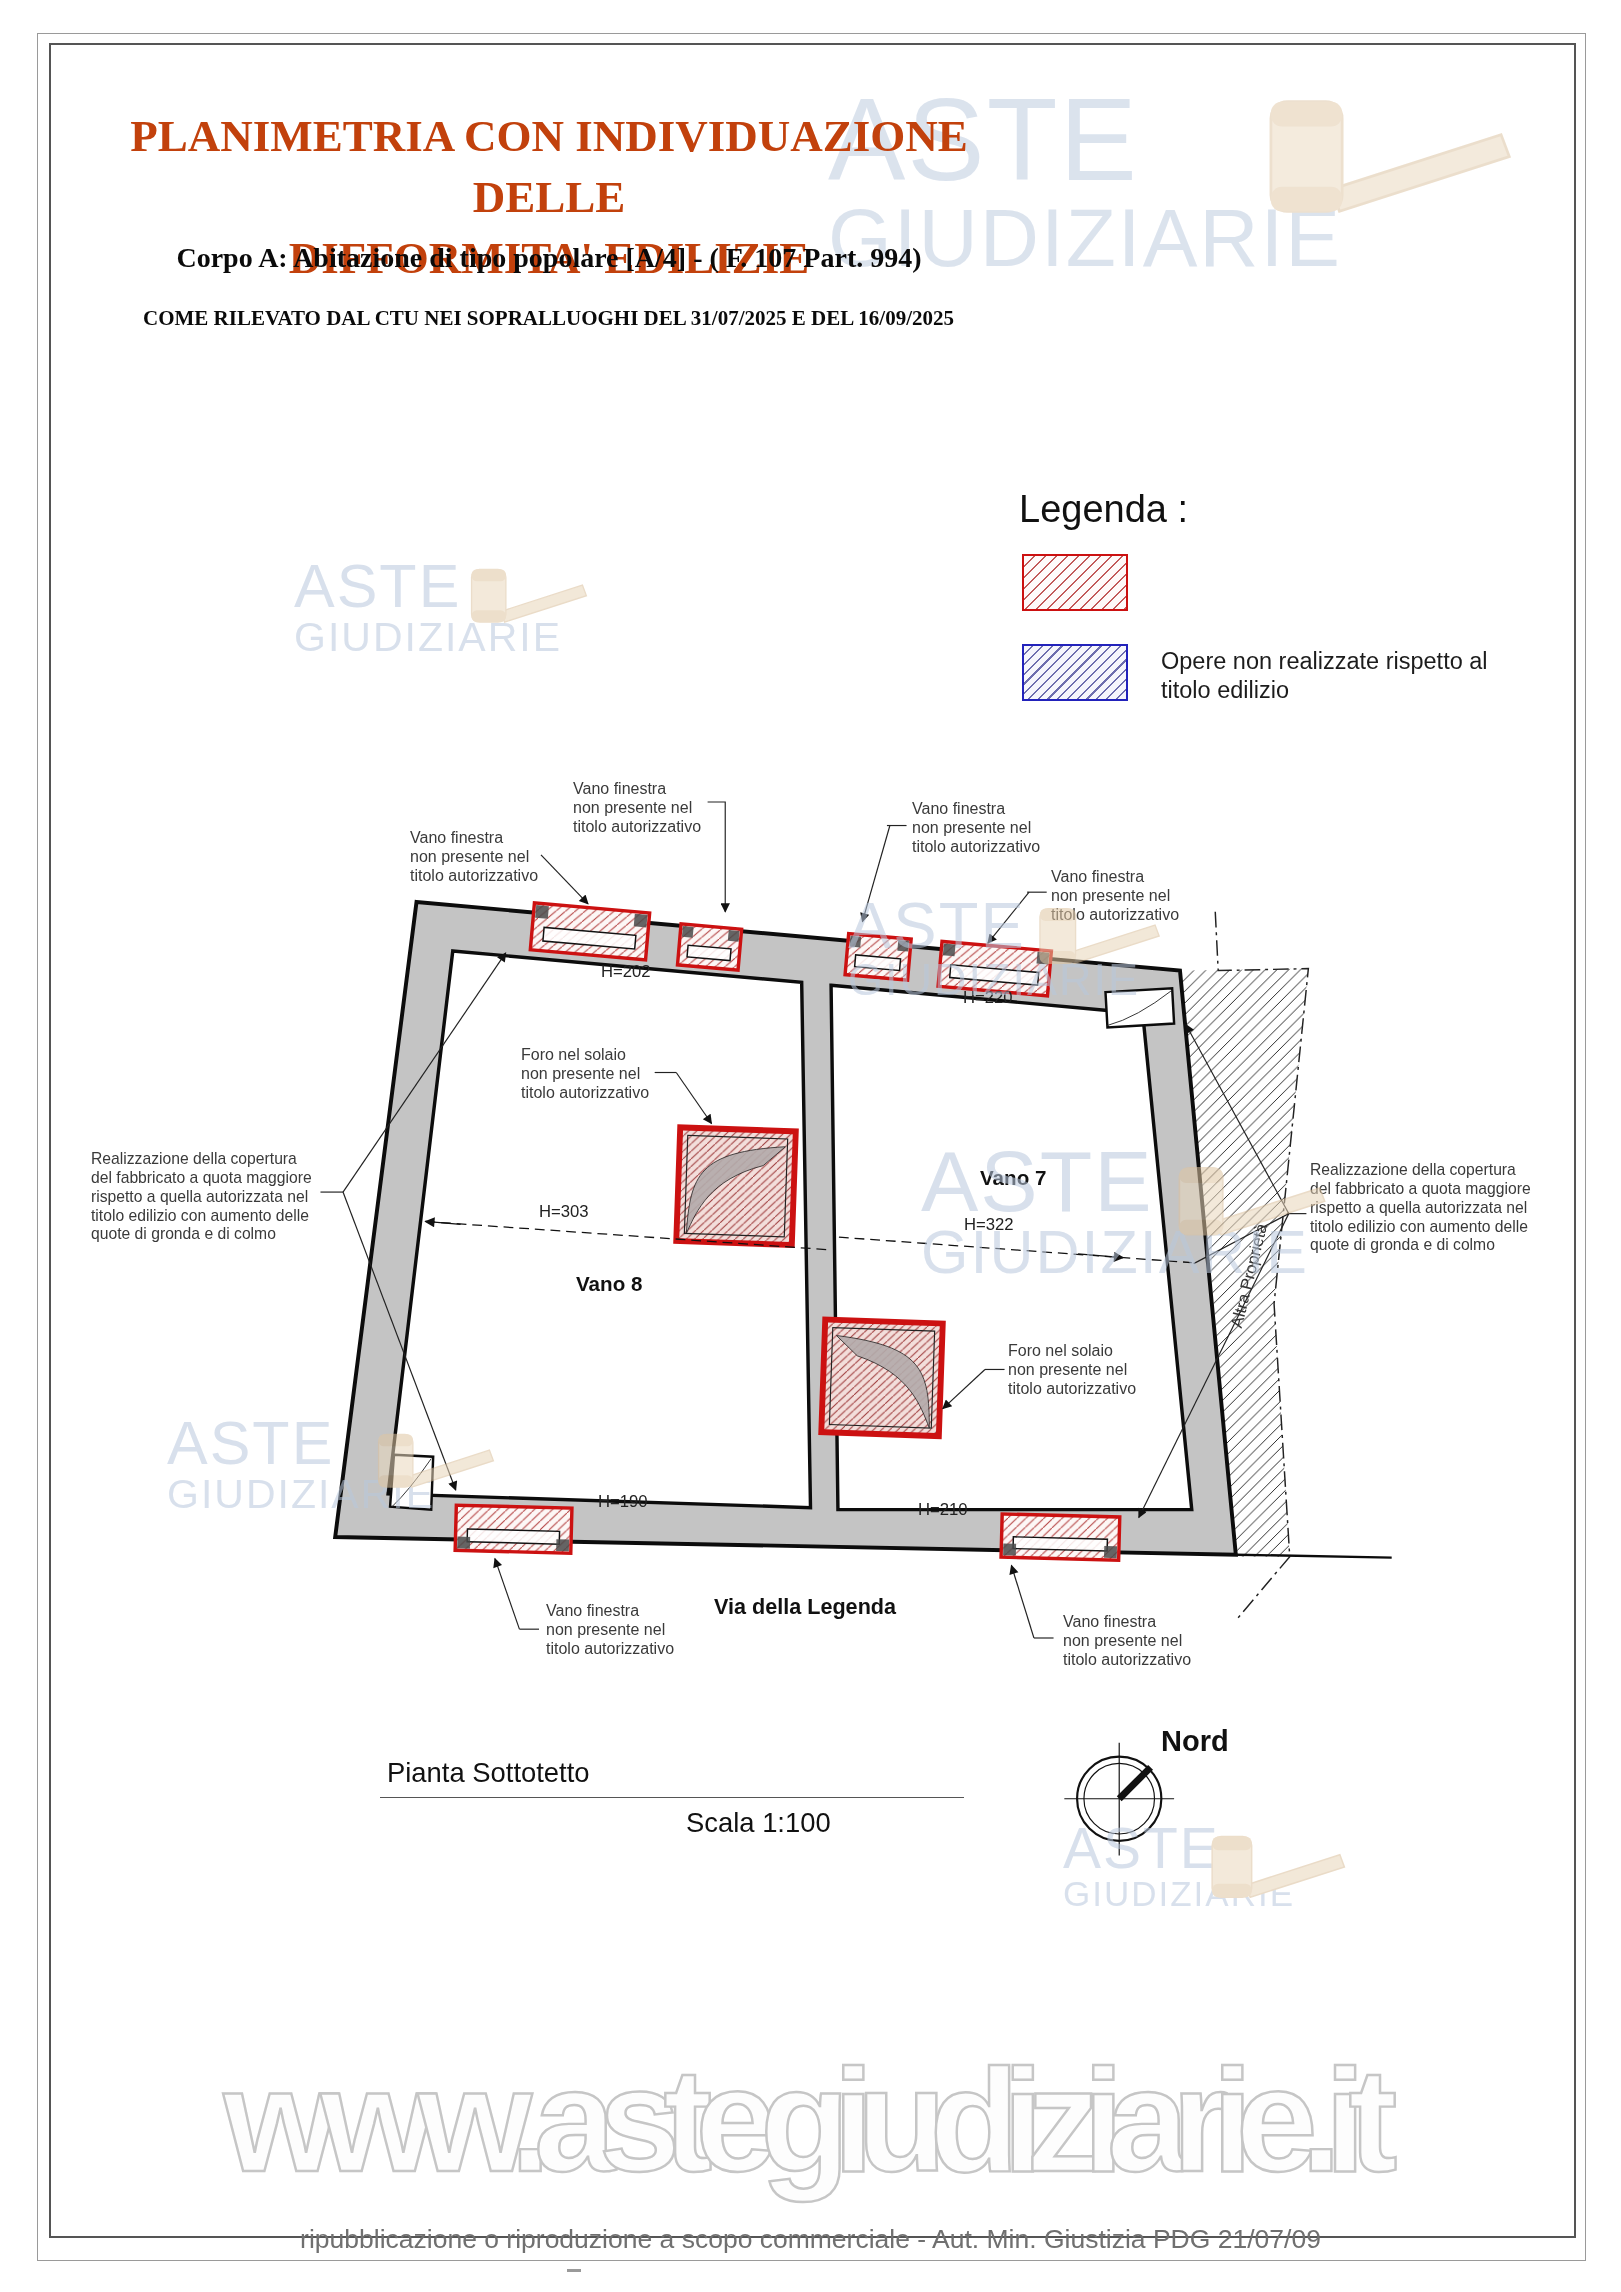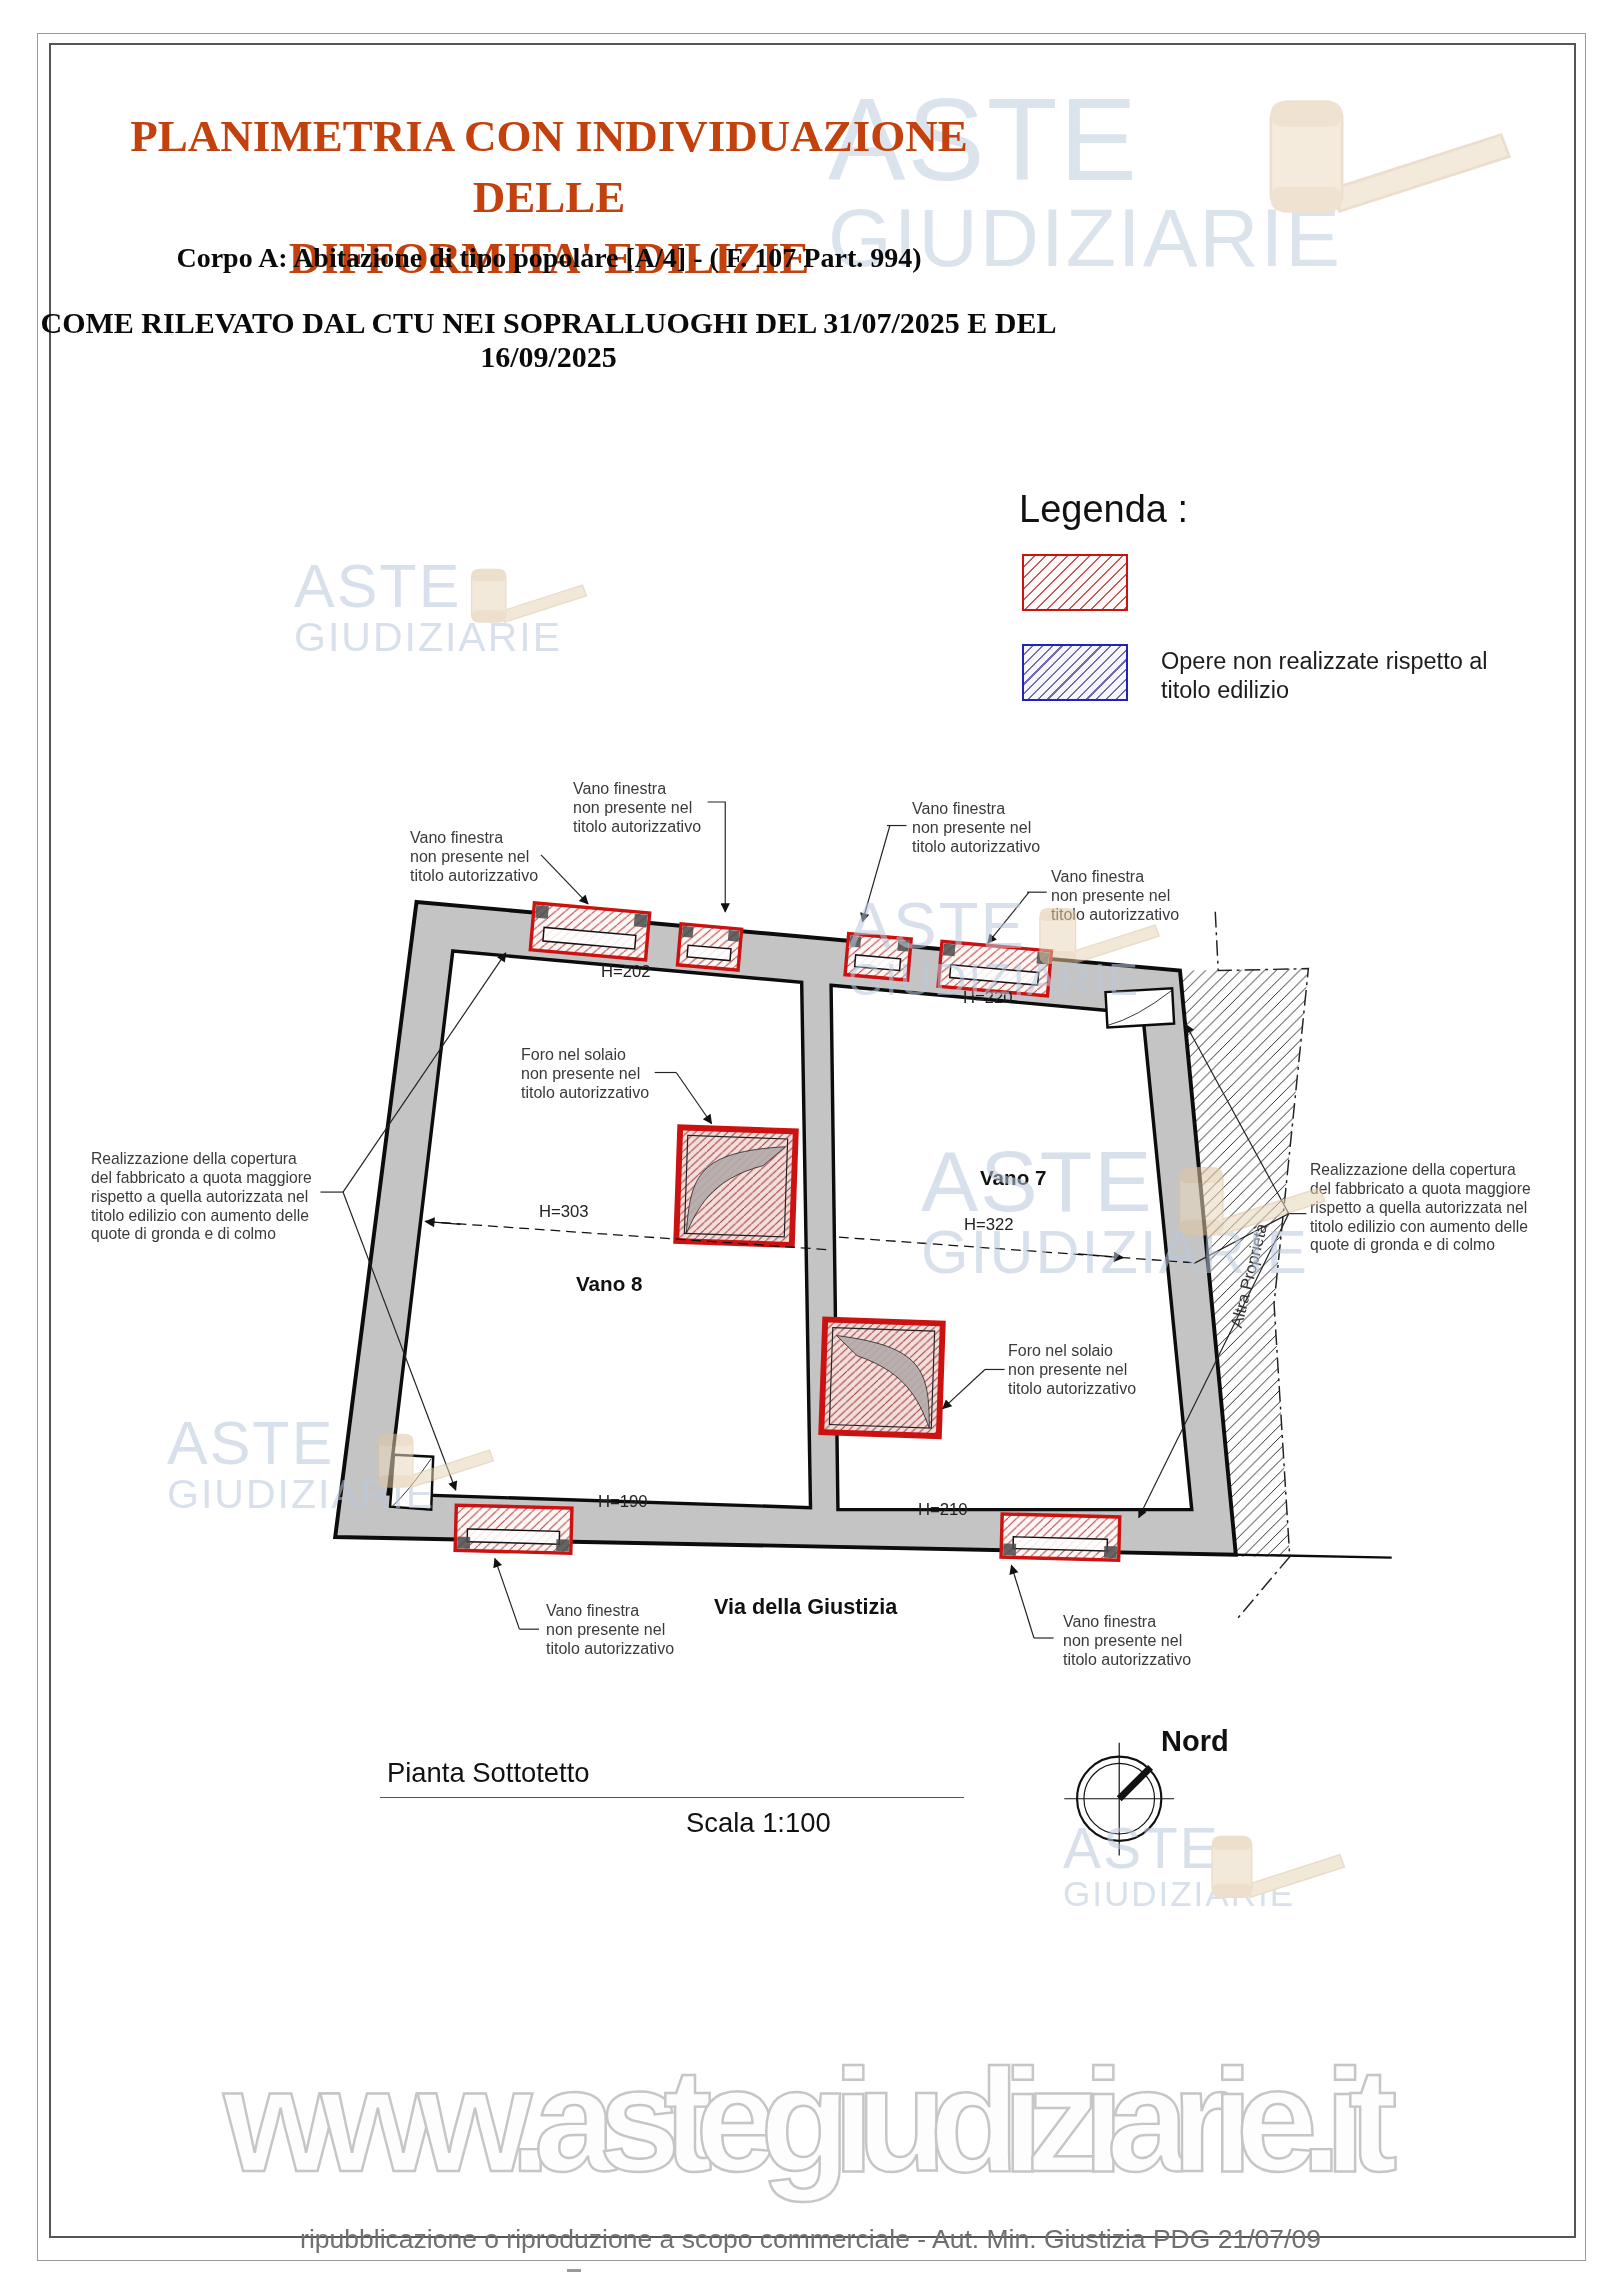--- a/index.html
+++ b/index.html
@@ -9,21 +9,21 @@
         border:1px solid #9a9a9a;pointer-events:none;}
   .frame-inner{position:absolute;left:49px;top:43px;width:1523px;height:2191px;
         border:2px solid #555;pointer-events:none;}
 
   
   .title{position:absolute;left:59px;top:106px;width:980px;text-align:center;
         font-family:"Liberation Serif",serif;font-weight:bold;font-size:45px;line-height:1.36;color:#c2410c;}
   .subtitle{position:absolute;left:59px;top:242px;width:980px;text-align:center;
         font-family:"Liberation Serif",serif;font-weight:bold;font-size:28px;color:#0a0a0a;}
   .surveyline{position:absolute;left:39px;top:306px;width:1019px;text-align:center;
-        font-family:"Liberation Serif",serif;font-weight:bold;font-size:30px;color:#0a0a0a;}
+        font-family:"Liberation Serif",serif;font-weight:bold;font-size:21px;color:#0a0a0a;}
 
   
   .legend-title{position:absolute;left:1019px;top:488px;font-size:38px;color:#111;}
   .legend-swatch{position:absolute;width:106px;height:57px;box-sizing:border-box;}
   .legend-swatch.red{left:1022px;top:554px;border:2.9px solid #cc1111;
         background:repeating-linear-gradient(135deg,#fefafa 0 6.4px,#c25a5a 6.4px 7.8px);}
   .legend-swatch.blue{left:1022px;top:644px;border:2.9px solid #2222bb;
         background:repeating-linear-gradient(135deg,#f6f6fc 0 5.4px,#6e6eae 5.4px 6.9px);}
   .legend-label{position:absolute;left:1161px;width:353px;font-size:23.5px;line-height:1.25;color:#1c1c1c;}
   .legend-label.l1{top:557px;} .legend-label.l2{top:647px;}
@@ -271,21 +271,21 @@
 
   <div class="hlabel" style="left:601px;top:962px;">H=202</div>
   <div class="hlabel" style="left:963px;top:988px;">H=220</div>
   <div class="hlabel" style="left:539px;top:1202px;">H=303</div>
   <div class="hlabel" style="left:964px;top:1215px;">H=322</div>
   <div class="hlabel" style="left:598px;top:1492px;">H=190</div>
   <div class="hlabel" style="left:918px;top:1500px;">H=210</div>
 
   <div class="roomlabel" style="left:576px;top:1272px;">Vano 8</div>
   <div class="roomlabel" style="left:980px;top:1166px;">Vano 7</div>
-  <div class="street">Via della Giustizia</div>
+  <div class="street">Via della Legenda</div>
   <div class="altraprop">Altra Proprietà</div>
 
   <div class="caption">Pianta Sottotetto</div>
   <div class="caption-rule"></div>
   <div class="scale">Scala 1:100</div>
   <div class="north-label">Nord</div>
 
   <div class="wm" style="left:294px;top:557px;">
     <span style="font-size:61px;">ASTE</span>
     <span style="font-size:41px;">GIUDIZIARIE</span>

